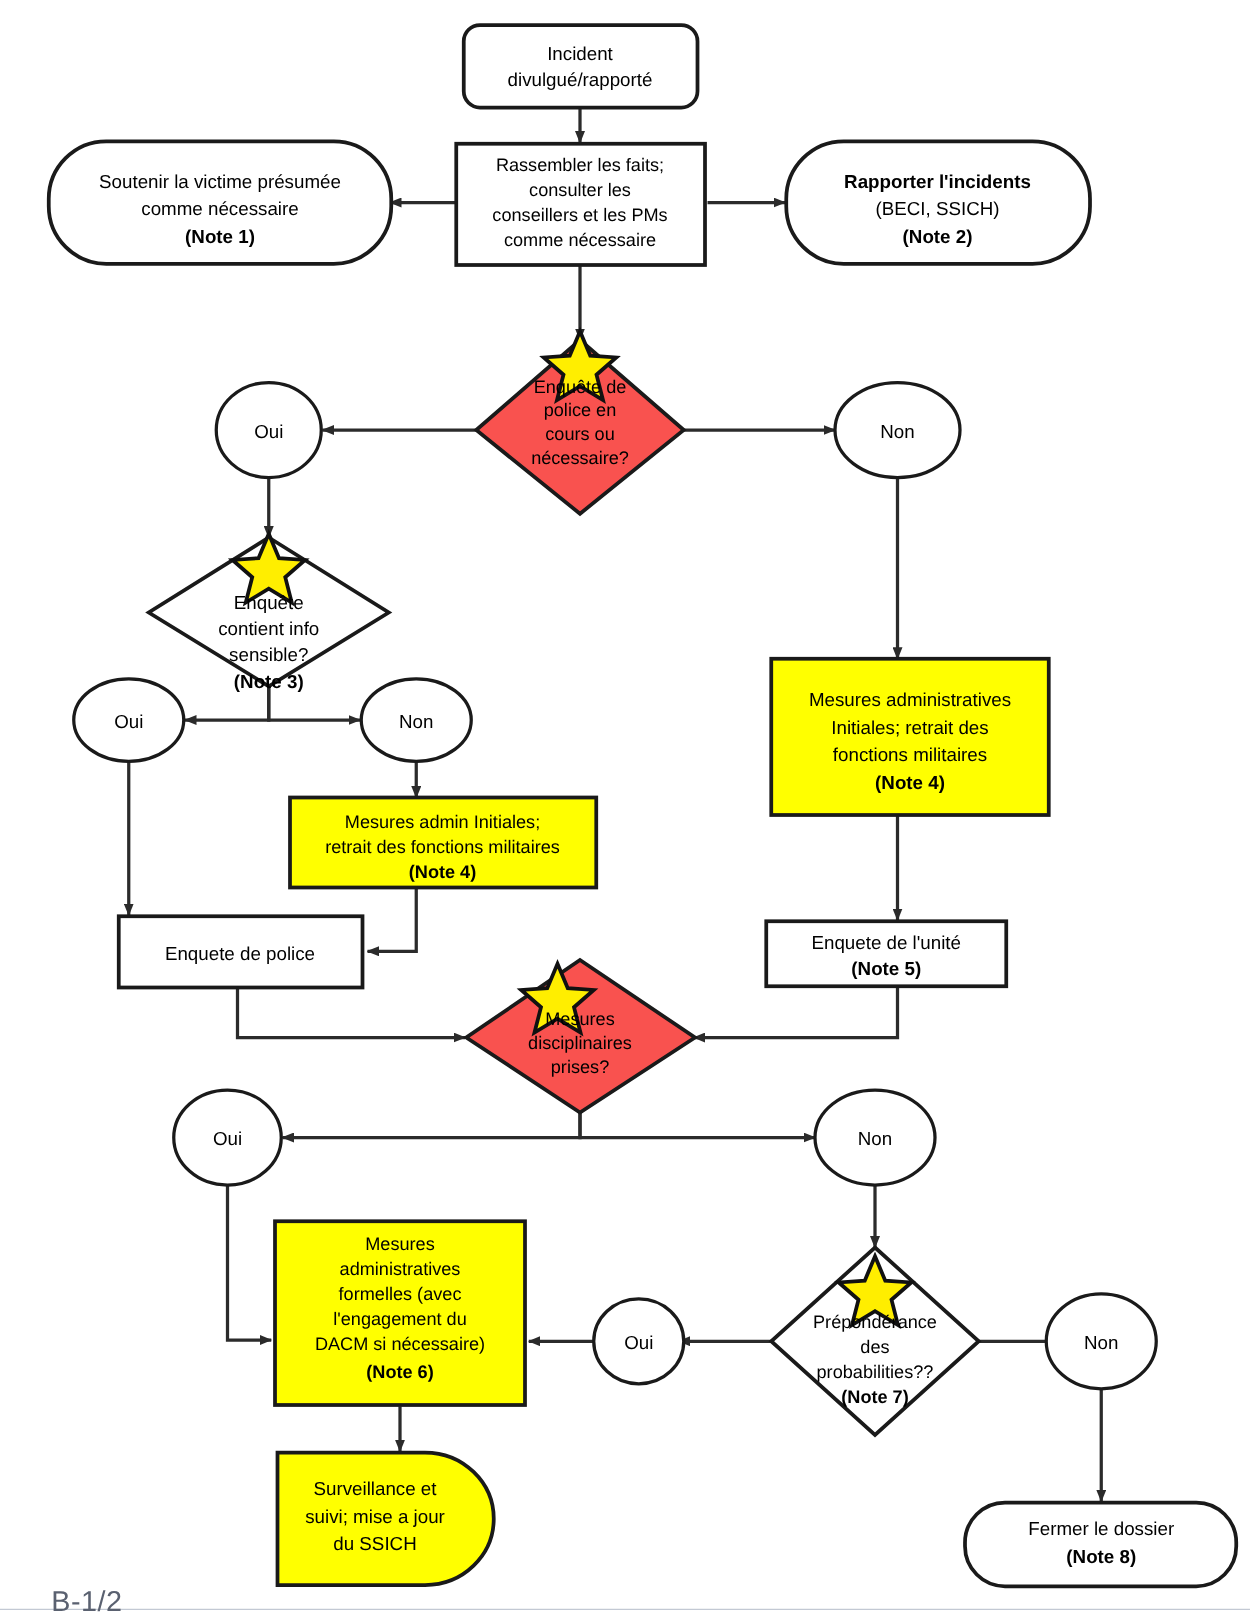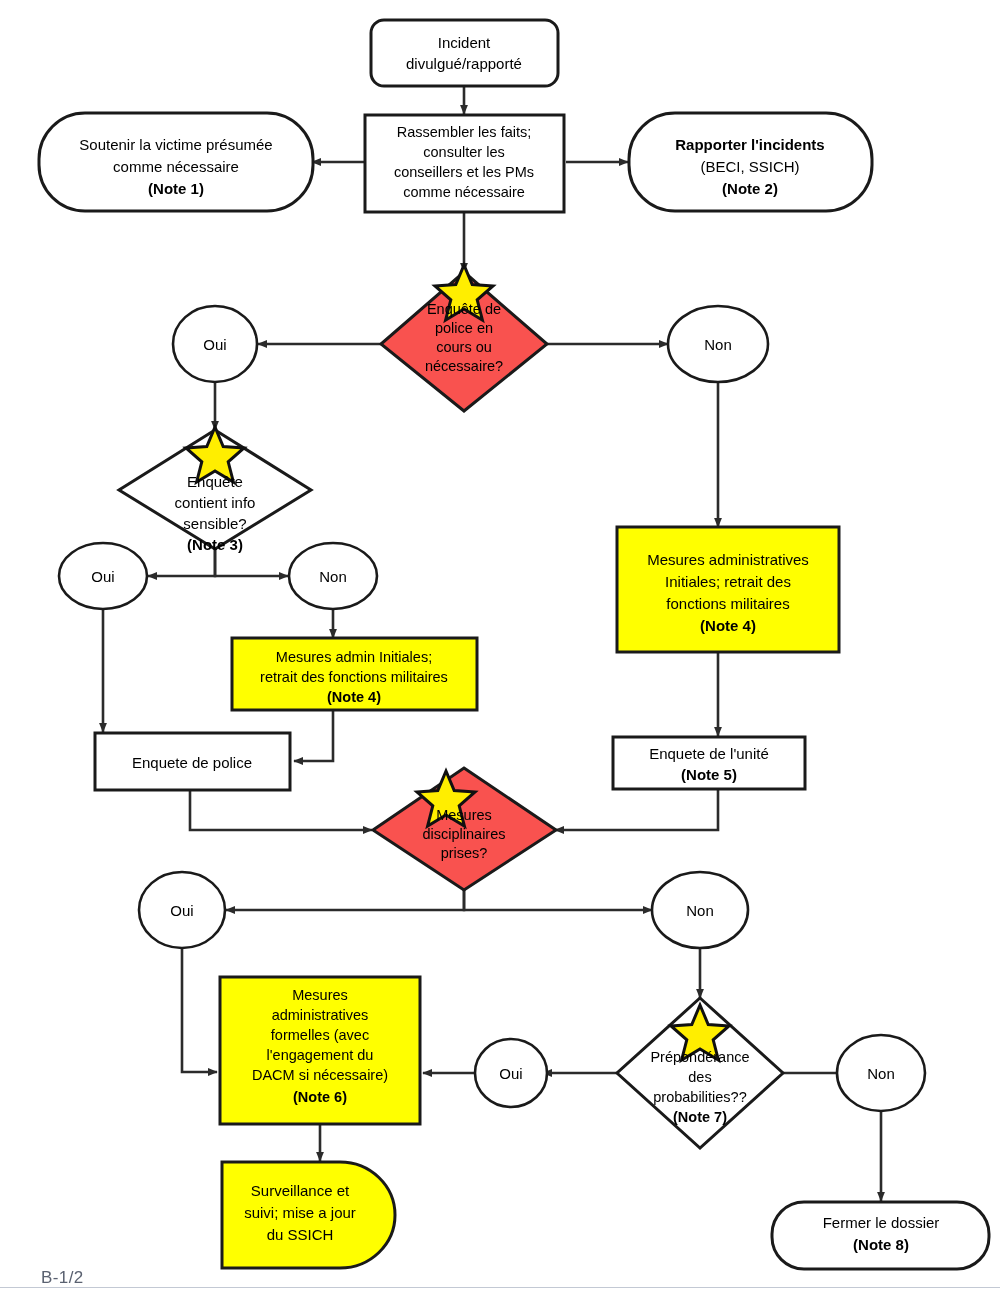--- a/index.html
+++ b/index.html
@@ -51,21 +51,21 @@
     text-anchor: middle;
   }
   .t14 { font-size: 14.5px; }
   .t15 { font-size: 15px; }
   .bold { font-weight: bold; }
   .footer-text {
     position: absolute;
     left: 41px;
     top: 1268px;
     font-family: "Liberation Sans", sans-serif;
-    font-size: 17px;
+    font-size: 23px;
     color: #5a6170;
     letter-spacing: 0.4px;
   }
   .footer-rule {
     position: absolute;
     left: 0;
     top: 1287px;
     width: 1000px;
     height: 1px;
     background: #c3c9d4;

